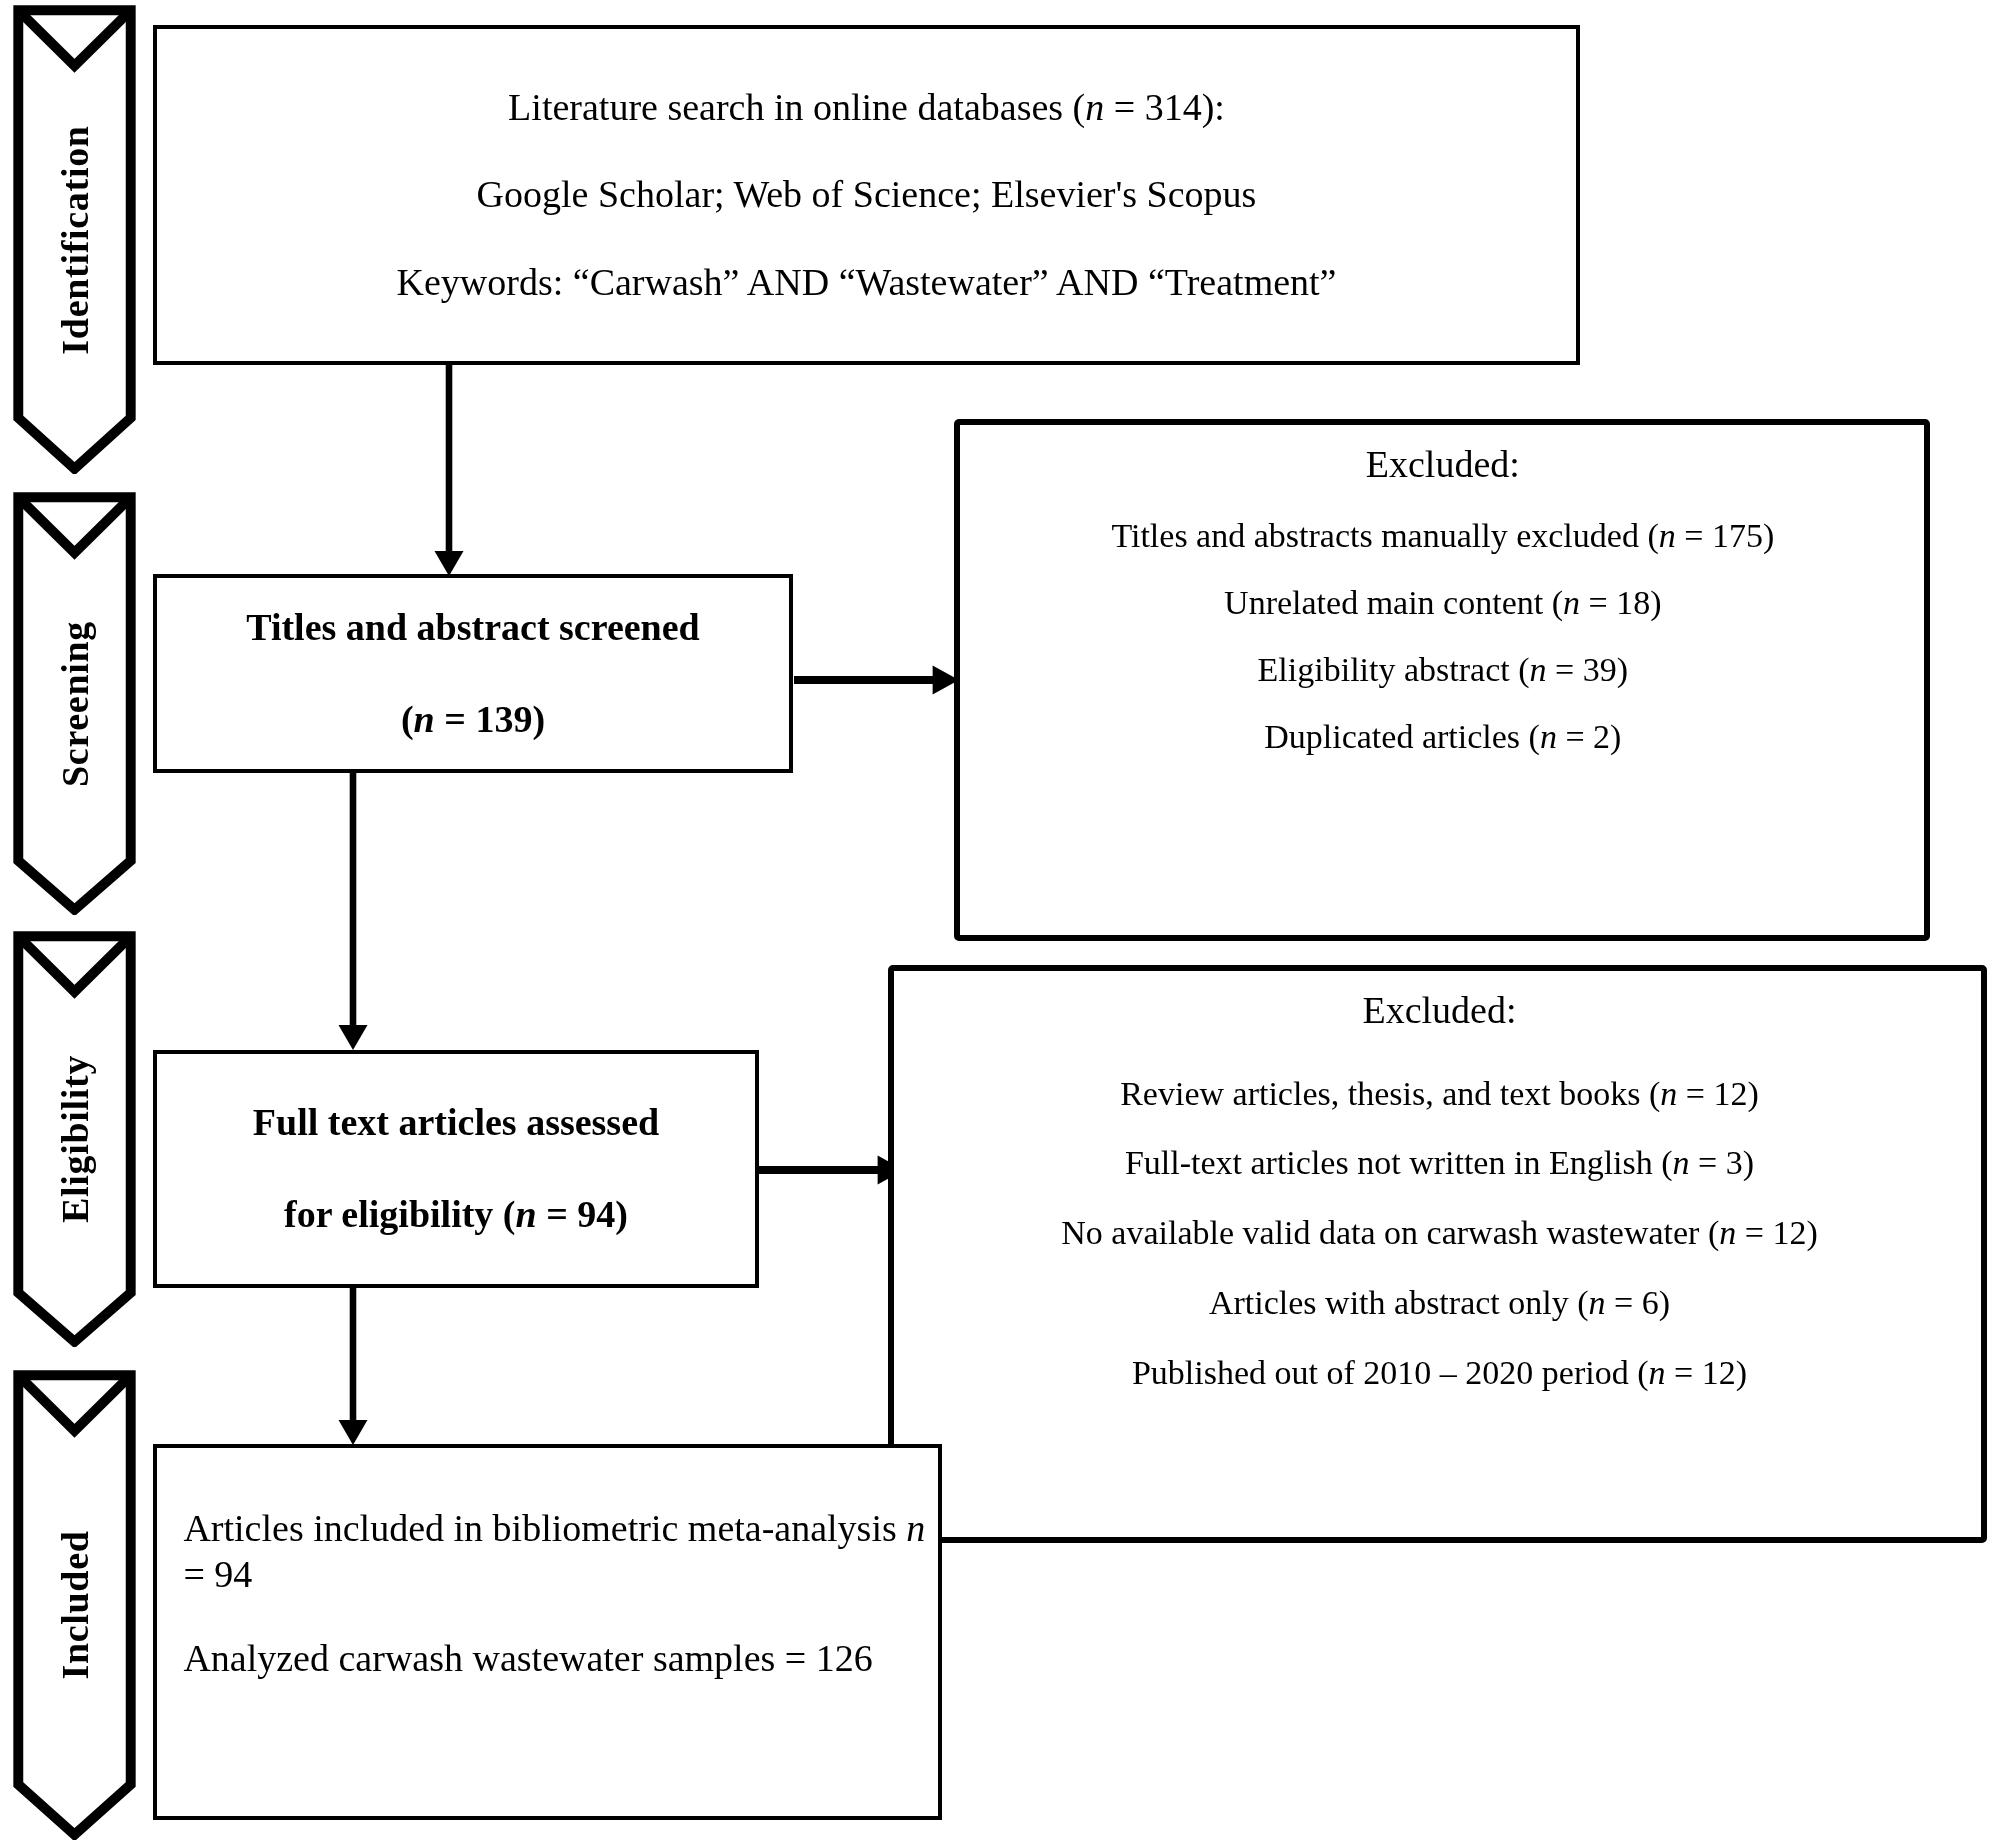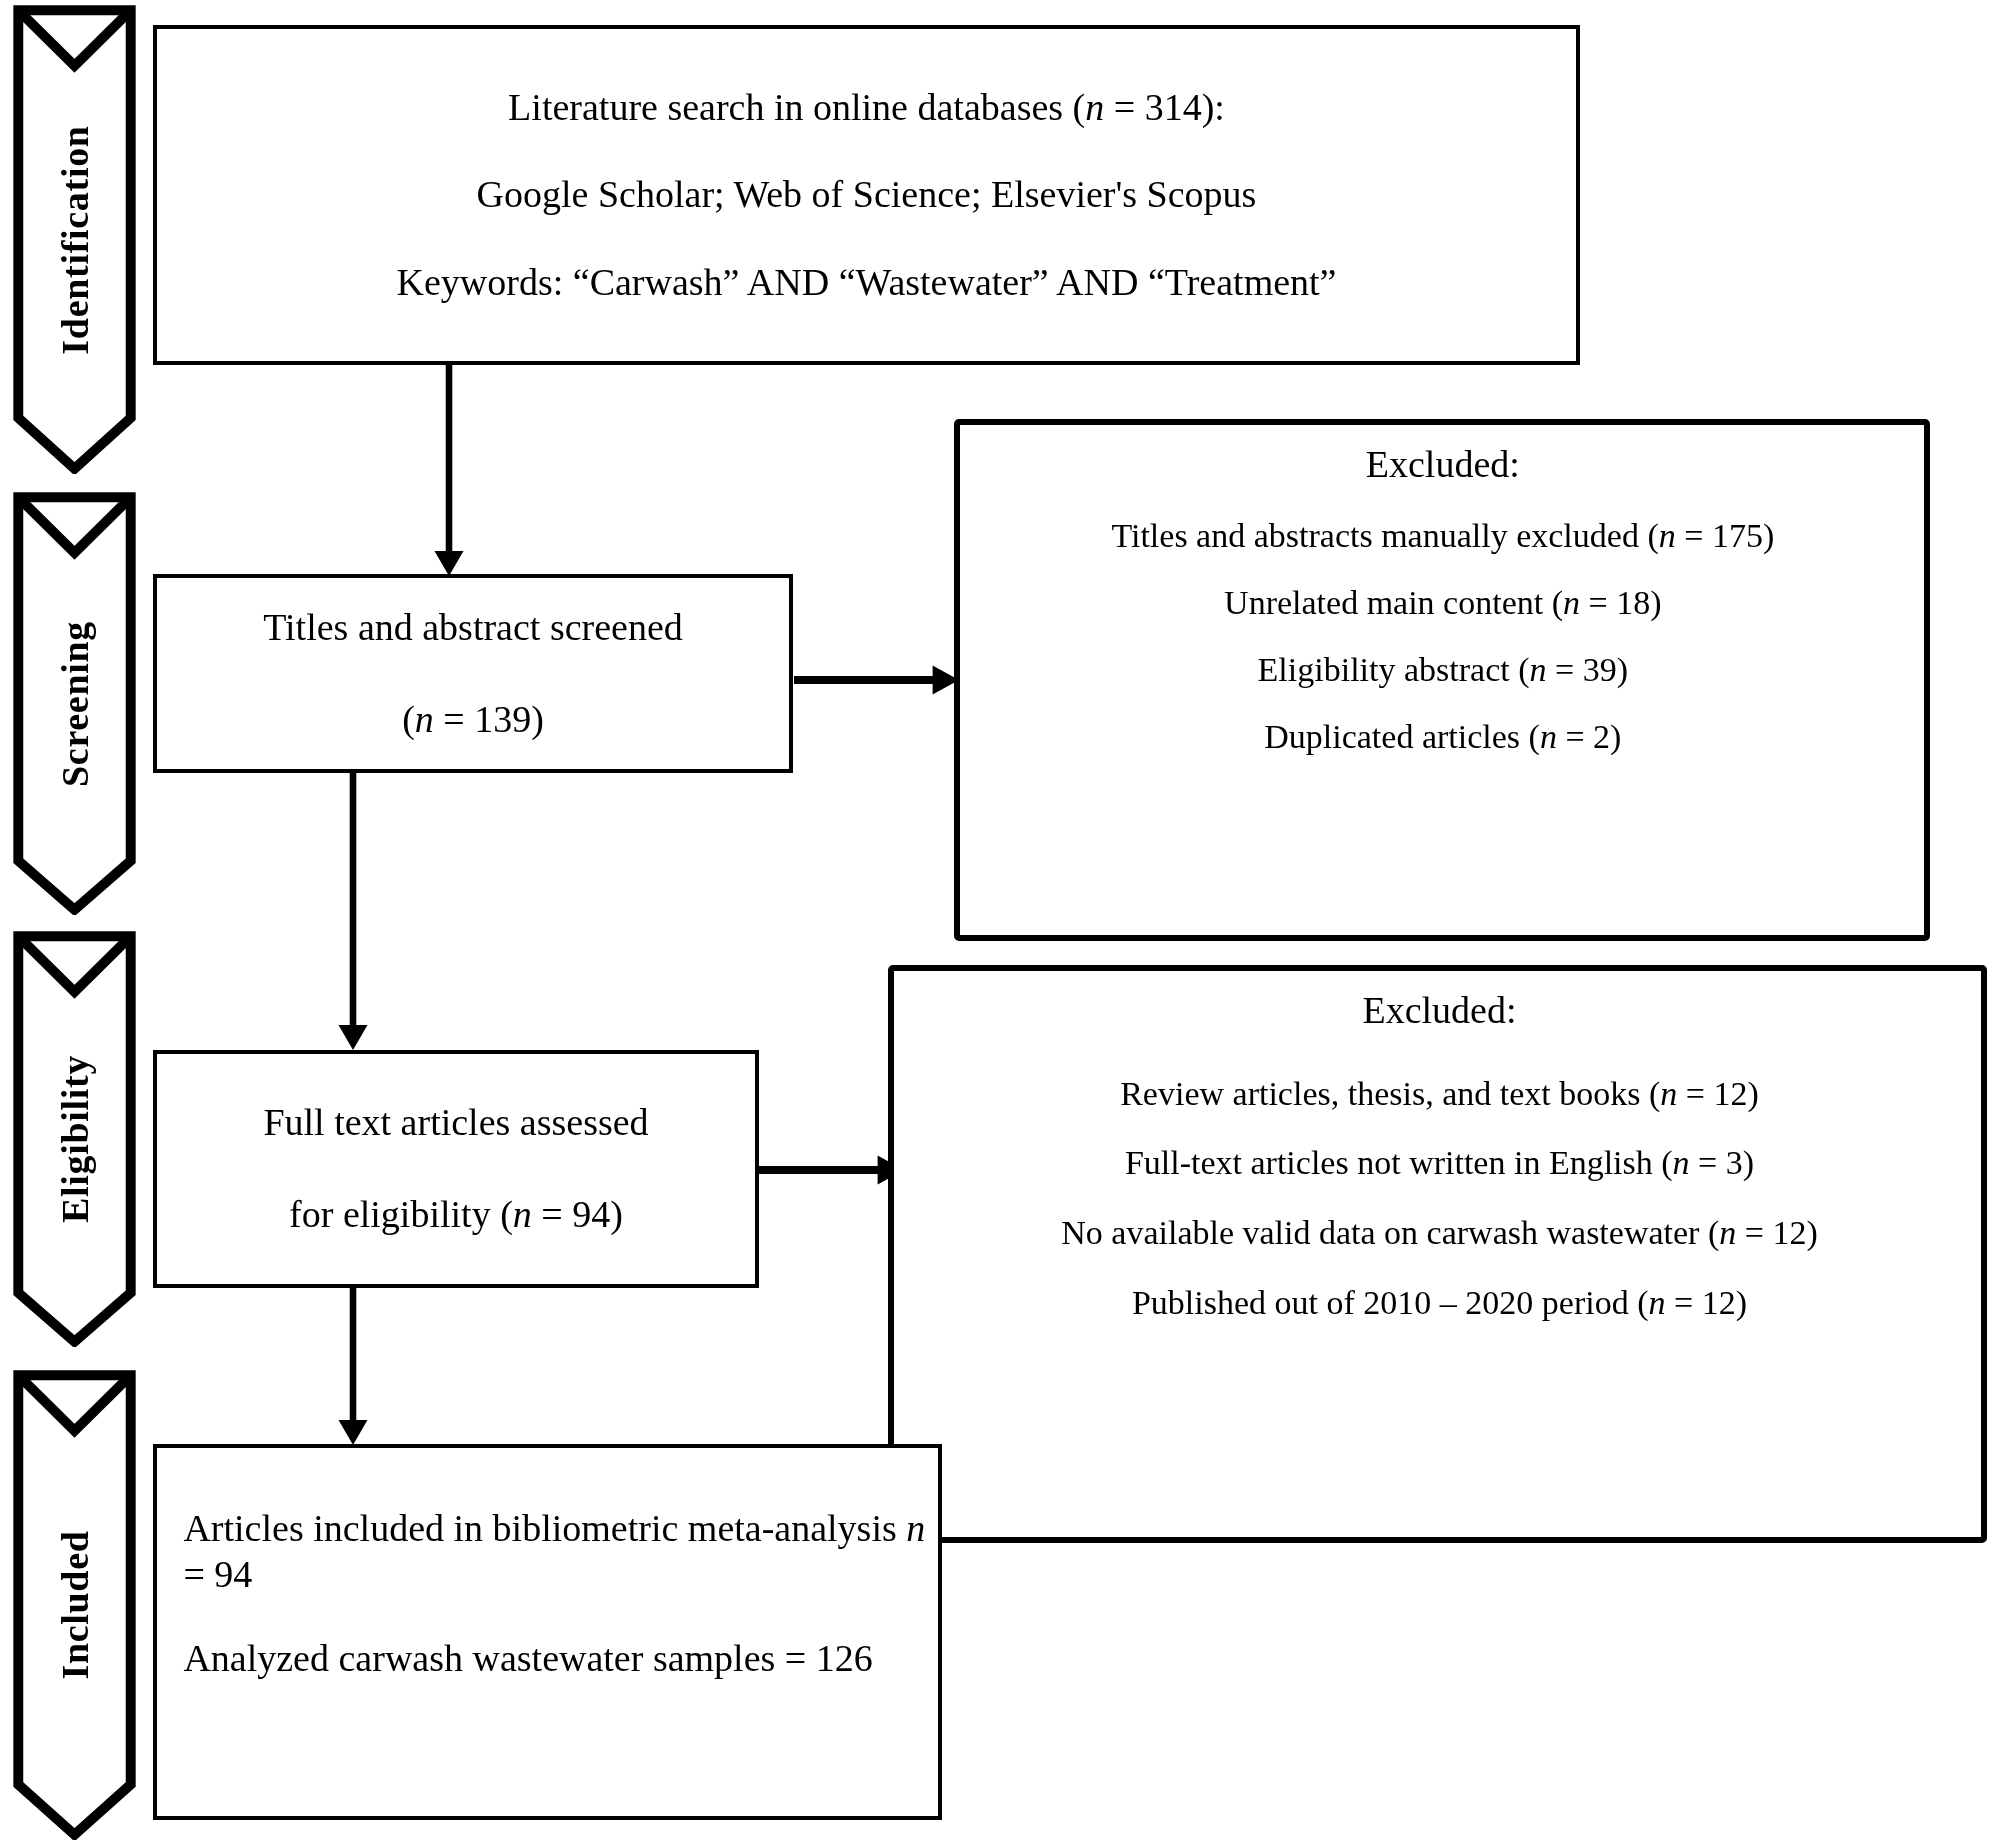--- a/index.html
+++ b/index.html
@@ -69,21 +69,21 @@
     white-space: nowrap;
   }
   em, .it {
     font-style: italic;
   }
 
   
   #box-identification .line { margin: 20px 0; }
 
   
-  .mid-box .line { margin: 22.4px 0; }
+  .mid-box .line { margin: 22.4px 0; font-weight: bold; }
 
   
   #box-included {
     justify-content: flex-start;
     padding: 57px 0 0 26.4px;
   }
   #box-included .para {
     font-size: 38px;
     line-height: 1.22;
     margin-bottom: 37px;
@@ -230,20 +230,23 @@
     <div class="excl-item">
       <span>Review articles, thesis, and text books (</span><span class="it">n</span><span> = 12)</span>
     </div>
     <div class="excl-item">
       <span>Full-text articles not written in English (</span><span class="it">n</span><span> = 3)</span>
     </div>
     <div class="excl-item">
       <span>No available valid data on carwash wastewater (</span><span class="it">n</span><span> = 12)</span>
     </div>
     <div class="excl-item">
+      <span>Articles with abstract only (</span><span class="it">n</span><span> = 6)</span>
+    </div>
+    <div class="excl-item">
       <span>Published out of 2010 – 2020 period (</span><span class="it">n</span><span> = 12)</span>
     </div>
   </div>
 
   <div class="conn" style="left:333px; top:1287px; width:40px; height:158px;">
     <svg width="40" height="158" viewBox="0 0 60 240">
       <line x1="30" y1="0" x2="30" y2="208" stroke="#000000" stroke-width="10"></line>
       <polygon points="8,202 52,202 30,240" fill="#000000"></polygon>
     </svg>
   </div>

